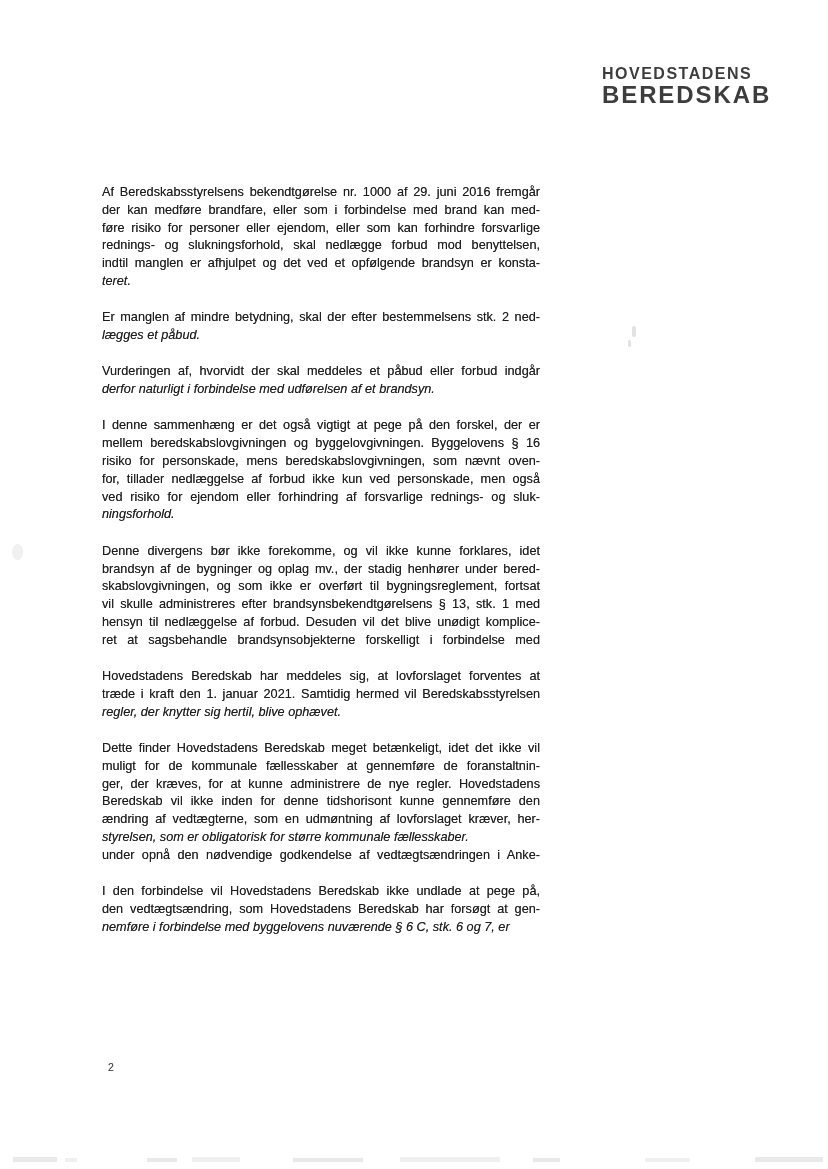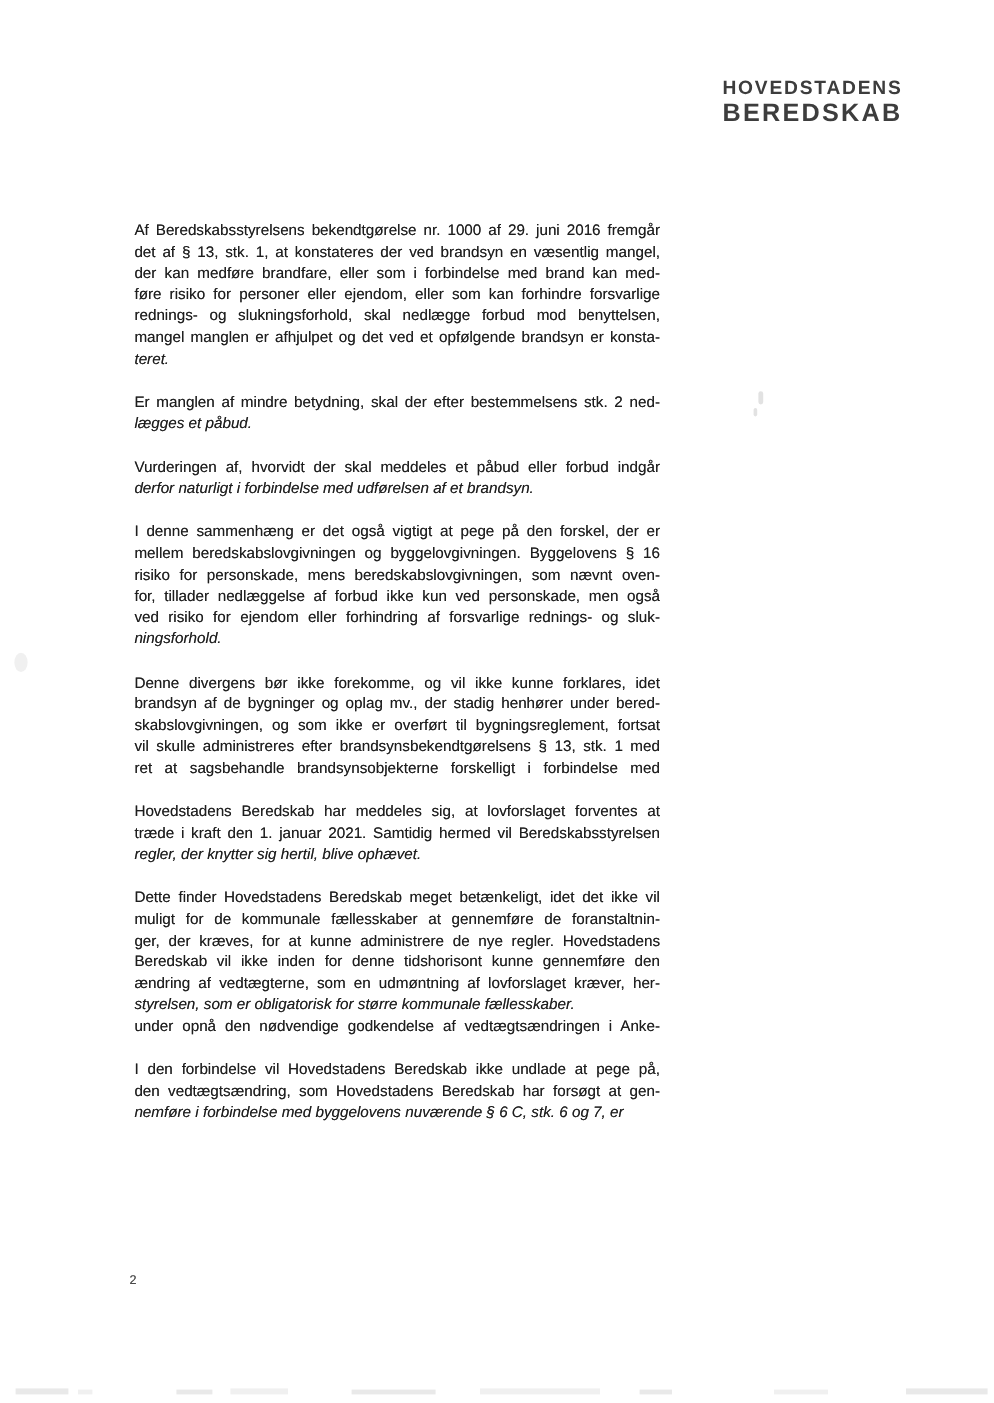--- a/index.html
+++ b/index.html
@@ -22,28 +22,28 @@
     color: #3d3d3d;
     font-weight: 700;
   }
   .logo-line1 {
     font-size: 16px;
     letter-spacing: 1.5px;
     line-height: 19px;
     white-space: nowrap;
   }
   .logo-line2 {
-    font-size: 21px;
+    font-size: 24px;
     letter-spacing: 1.9px;
     line-height: 23px;
     white-space: nowrap;
   }
   .body-text {
     position: absolute;
-    left: 112px;
+    left: 102px;
     top: 184px;
     width: 438px;
     color: #1e1e1e;
     font-size: 12.7px;
     line-height: 17.8px;
     text-shadow: 0 0 0.5px rgba(25,25,25,0.65);
   }
   .para {
     margin: 0 0 18.5px 0;
   }
@@ -78,25 +78,24 @@
 <div class="page">
 
   <div class="logo">
     <div class="logo-line1">HOVEDSTADENS</div>
     <div class="logo-line2">BEREDSKAB</div>
   </div>
 
   <div class="body-text">
       <div class="para">
         <div class="line">Af Beredskabsstyrelsens bekendtgørelse nr. 1000 af 29. juni 2016 fremgår</div>
-        <div class="line">det af § 13, stk. 1, at konstateres der ved brandsyn en væsentlig mangel,</div>
         <div class="line">der kan medføre brandfare, eller som i forbindelse med brand kan med-</div>
         <div class="line">føre risiko for personer eller ejendom, eller som kan forhindre forsvarlige</div>
         <div class="line">rednings- og slukningsforhold, skal nedlægge forbud mod benyttelsen,</div>
-        <div class="line">mangel manglen er afhjulpet og det ved et opfølgende brandsyn er konsta-</div>
+        <div class="line">indtil manglen er afhjulpet og det ved et opfølgende brandsyn er konsta-</div>
         <div class="line last">teret.</div>
       </div>
       <div class="para">
         <div class="line">Er manglen af mindre betydning, skal der efter bestemmelsens stk. 2 ned-</div>
         <div class="line last">lægges et påbud.</div>
       </div>
       <div class="para">
         <div class="line">Vurderingen af, hvorvidt der skal meddeles et påbud eller forbud indgår</div>
         <div class="line last">derfor naturligt i forbindelse med udførelsen af et brandsyn.</div>
       </div>
@@ -106,20 +105,21 @@
         <div class="line">risiko for personskade, mens beredskabslovgivningen, som nævnt oven-</div>
         <div class="line">for, tillader nedlæggelse af forbud ikke kun ved personskade, men også</div>
         <div class="line">ved risiko for ejendom eller forhindring af forsvarlige rednings- og sluk-</div>
         <div class="line last">ningsforhold.</div>
       </div>
       <div class="para">
         <div class="line">Denne divergens bør ikke forekomme, og vil ikke kunne forklares, idet</div>
         <div class="line">brandsyn af de bygninger og oplag mv., der stadig henhører under bered-</div>
         <div class="line">skabslovgivningen, og som ikke er overført til bygningsreglement, fortsat</div>
         <div class="line">vil skulle administreres efter brandsynsbekendtgørelsens § 13, stk. 1 med</div>
+        <div class="line">hensyn til nedlæggelse af forbud. Desuden vil det blive unødigt komplice-</div>
         <div class="line">ret at sagsbehandle brandsynsobjekterne forskelligt i forbindelse med</div>
       </div>
       <div class="para">
         <div class="line">Hovedstadens Beredskab har meddeles sig, at lovforslaget forventes at</div>
         <div class="line">træde i kraft den 1. januar 2021. Samtidig hermed vil Beredskabsstyrelsen</div>
         <div class="line last">regler, der knytter sig hertil, blive ophævet.</div>
       </div>
       <div class="para">
         <div class="line">Dette finder Hovedstadens Beredskab meget betænkeligt, idet det ikke vil</div>
         <div class="line">muligt for de kommunale fællesskaber at gennemføre de foranstaltnin-</div>

